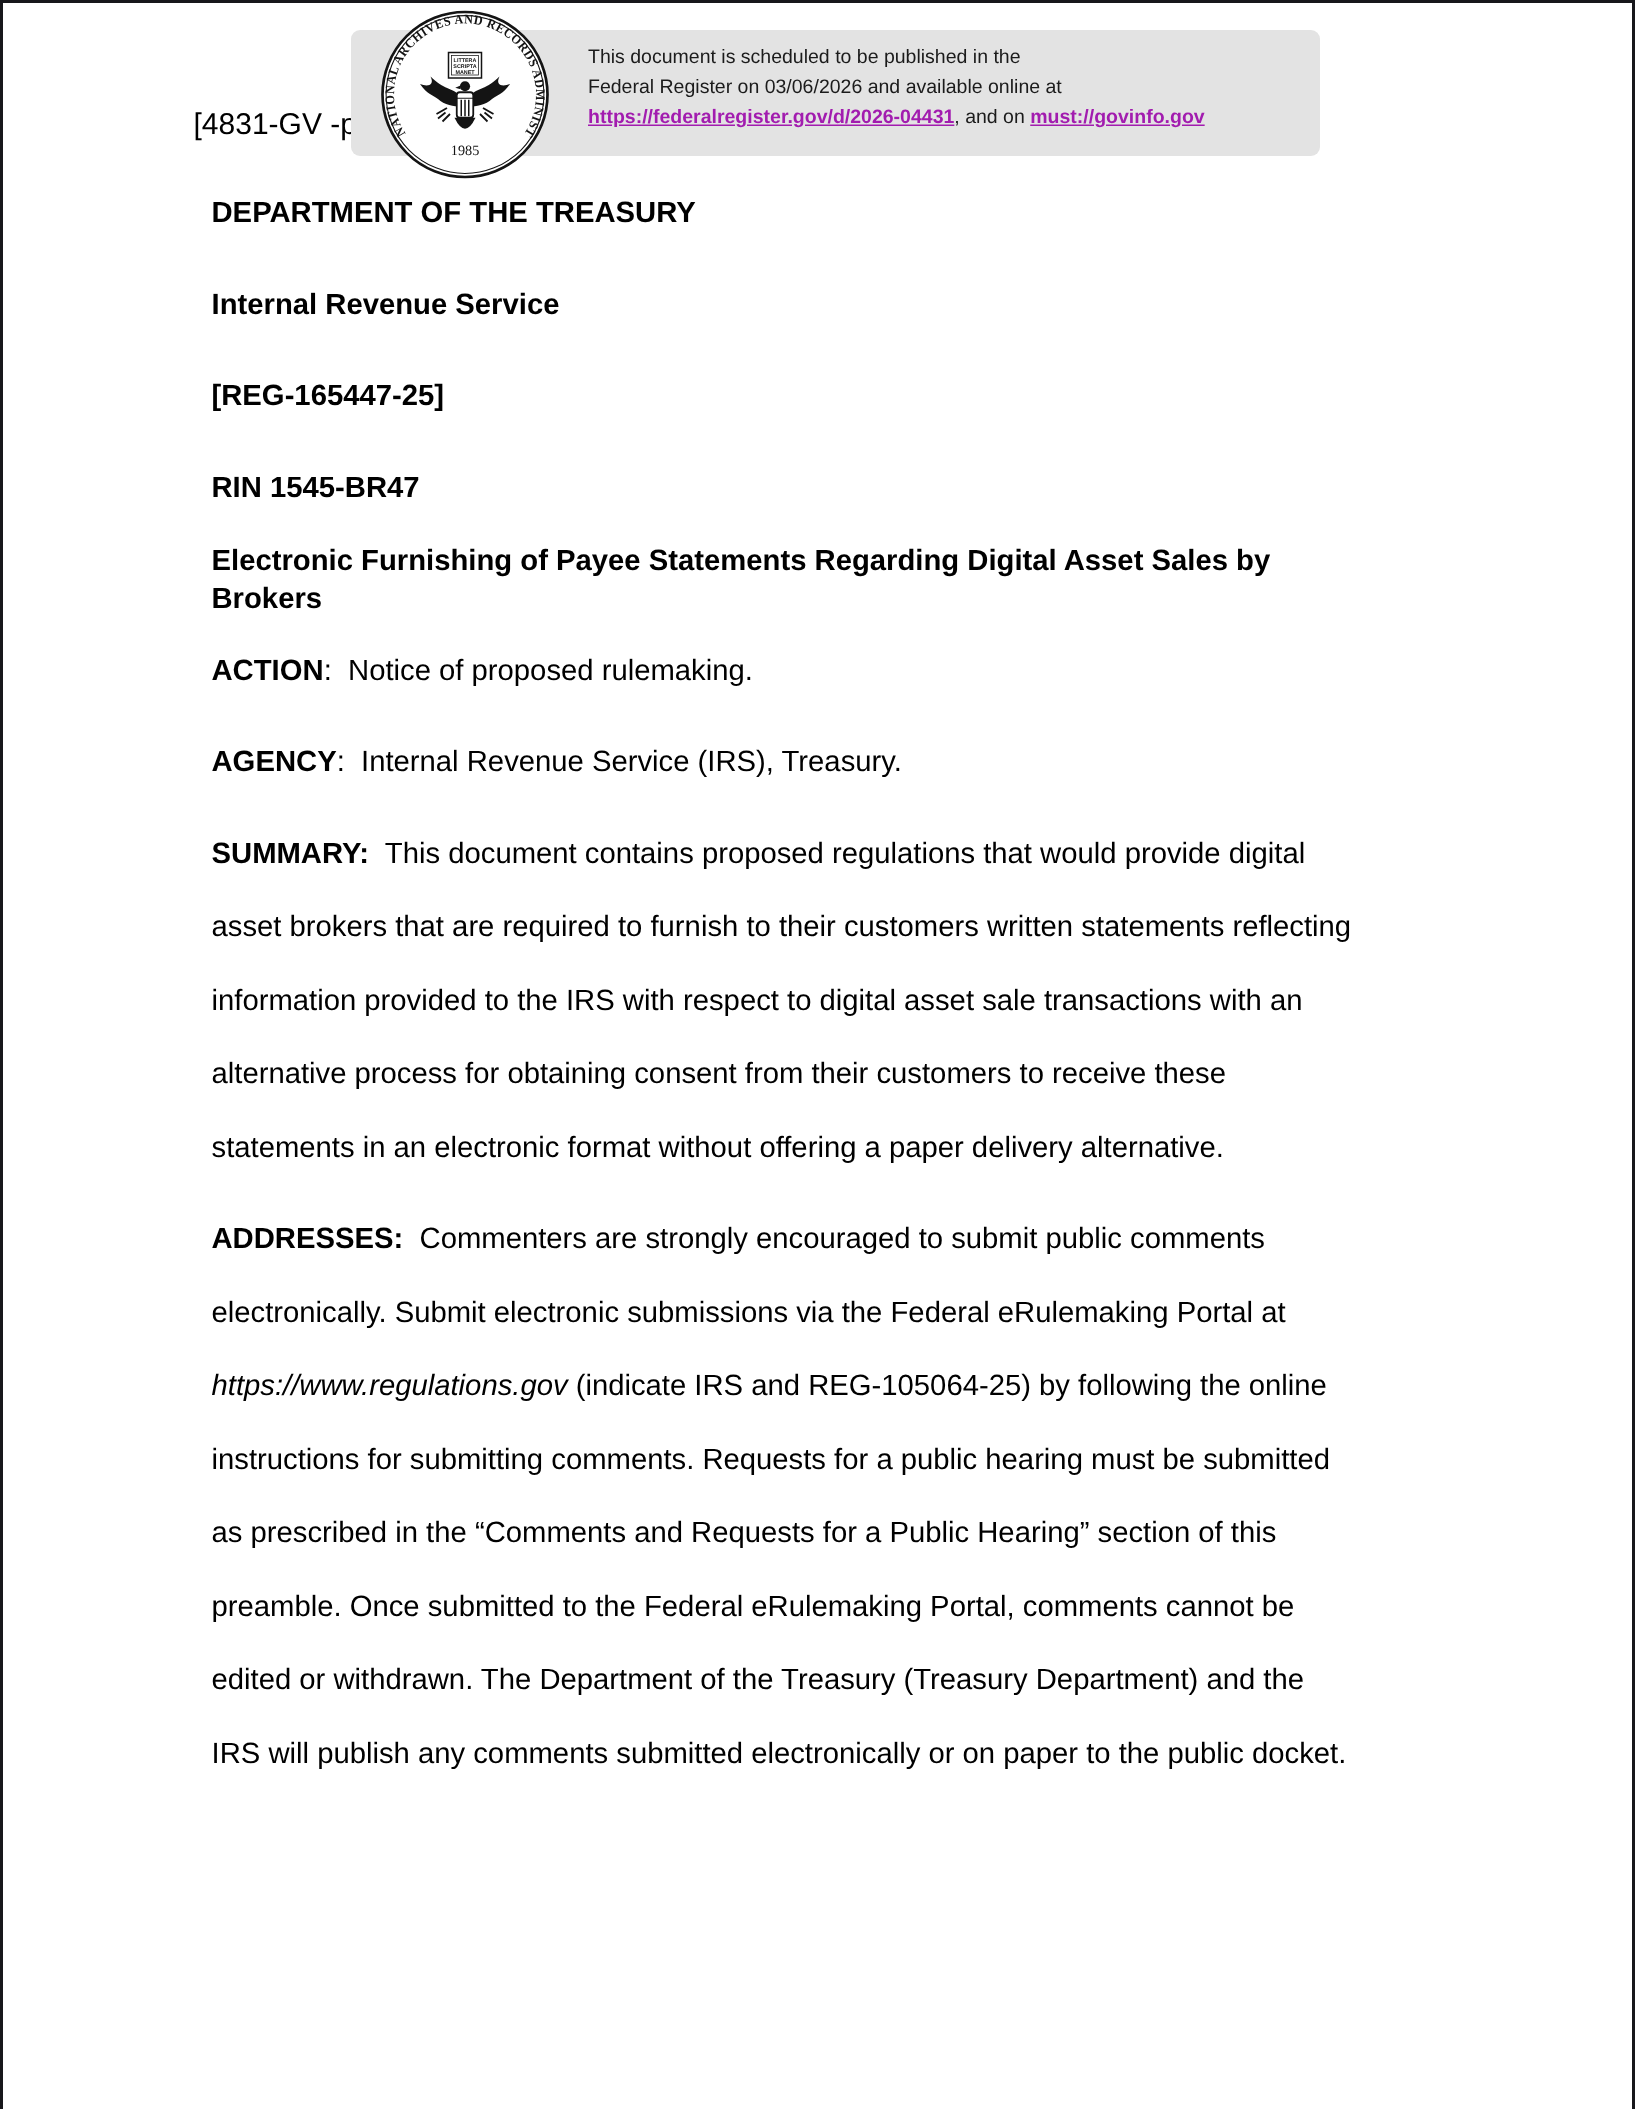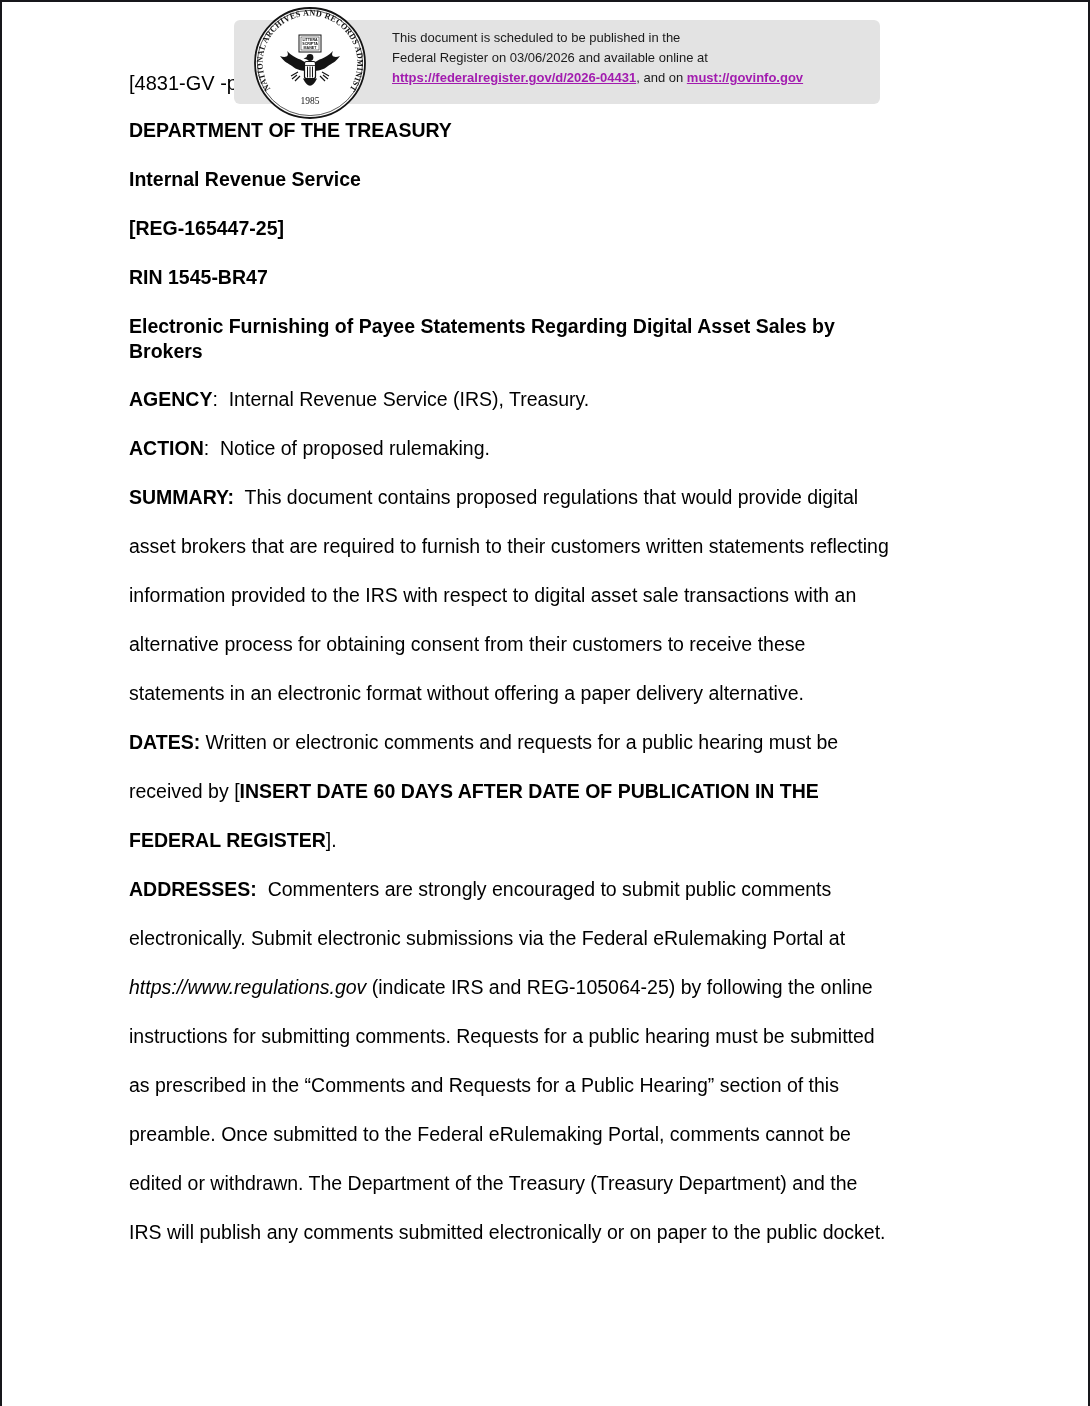--- a/index.html
+++ b/index.html
@@ -33,24 +33,24 @@
   .banner a { color:#a21caf; font-weight:bold; text-decoration:underline; }
   .sealwrap {
     position:absolute; left:251px; top:4px; z-index:3;
     width:114px; height:114px;
   }
   .bodycol {
     position:absolute; left:127px; top:104px; width:930px;
     font-size:19.5px; z-index:1;
   }
   .para {
-    margin:0; line-height:49px; white-space:pre-wrap;
+    margin:12px; line-height:49px; white-space:pre-wrap;
   }
   .title-para {
-    margin:12px 0; line-height:24.5px; white-space:pre-wrap; font-weight:bold;
+    margin:12px 12px; line-height:24.5px; white-space:pre-wrap; font-weight:bold;
   }
   .b { font-weight:bold; }
   .it { font-style:italic; }
 </style>
 </head>
 <body>
 
 <div class="page">
 
   <div class="docket">[4831-GV -p</div>
@@ -97,33 +97,30 @@
   <div class="bodycol">
 
     <p class="para b">DEPARTMENT OF THE TREASURY</p>
     <p class="para b">Internal Revenue Service</p>
     <p class="para b">[REG-165447-25]</p>
     <p class="para b">RIN 1545-BR47</p>
 
     <p class="title-para">Electronic Furnishing of Payee Statements Regarding Digital Asset Sales by
 Brokers</p>
 
+    <p class="para"><span class="b">ACTION</span><span>:  </span><span>Notice of proposed rulemaking.</span></p>
+
     <p class="para"><span class="b">AGENCY</span><span>:  </span><span>Internal Revenue Service (IRS), Treasury.</span></p>
-
-    <p class="para"><span class="b">ACTION</span><span>:  </span><span>Notice of proposed rulemaking.</span></p>
 
     <p class="para"><span class="b">SUMMARY:</span><span>  This document contains proposed regulations that would provide digital
 asset brokers that are required to furnish to their customers written statements reflecting
 information provided to the IRS with respect to digital asset sale transactions with an
 alternative process for obtaining consent from their customers to receive these
 statements in an electronic format without offering a paper delivery alternative.</span></p>
 
-    <p class="para"><span class="b">DATES:</span><span> Written or electronic comments and requests for a public hearing must be
-received by [</span><span class="b">INSERT DATE 60 DAYS AFTER DATE OF PUBLICATION IN THE
-FEDERAL REGISTER</span><span>].</span></p>
 
     <p class="para"><span class="b">ADDRESSES:</span><span>  Commenters are strongly encouraged to submit public comments
 electronically. Submit electronic submissions via the Federal eRulemaking Portal at
 </span><span class="it">https://www.regulations.gov</span><span> (indicate IRS and REG-105064-25) by following the online
 instructions for submitting comments. Requests for a public hearing must be submitted
 as prescribed in the “Comments and Requests for a Public Hearing” section of this
 preamble. Once submitted to the Federal eRulemaking Portal, comments cannot be
 edited or withdrawn. The Department of the Treasury (Treasury Department) and the
 IRS will publish any comments submitted electronically or on paper to the public docket.</span></p>
 

